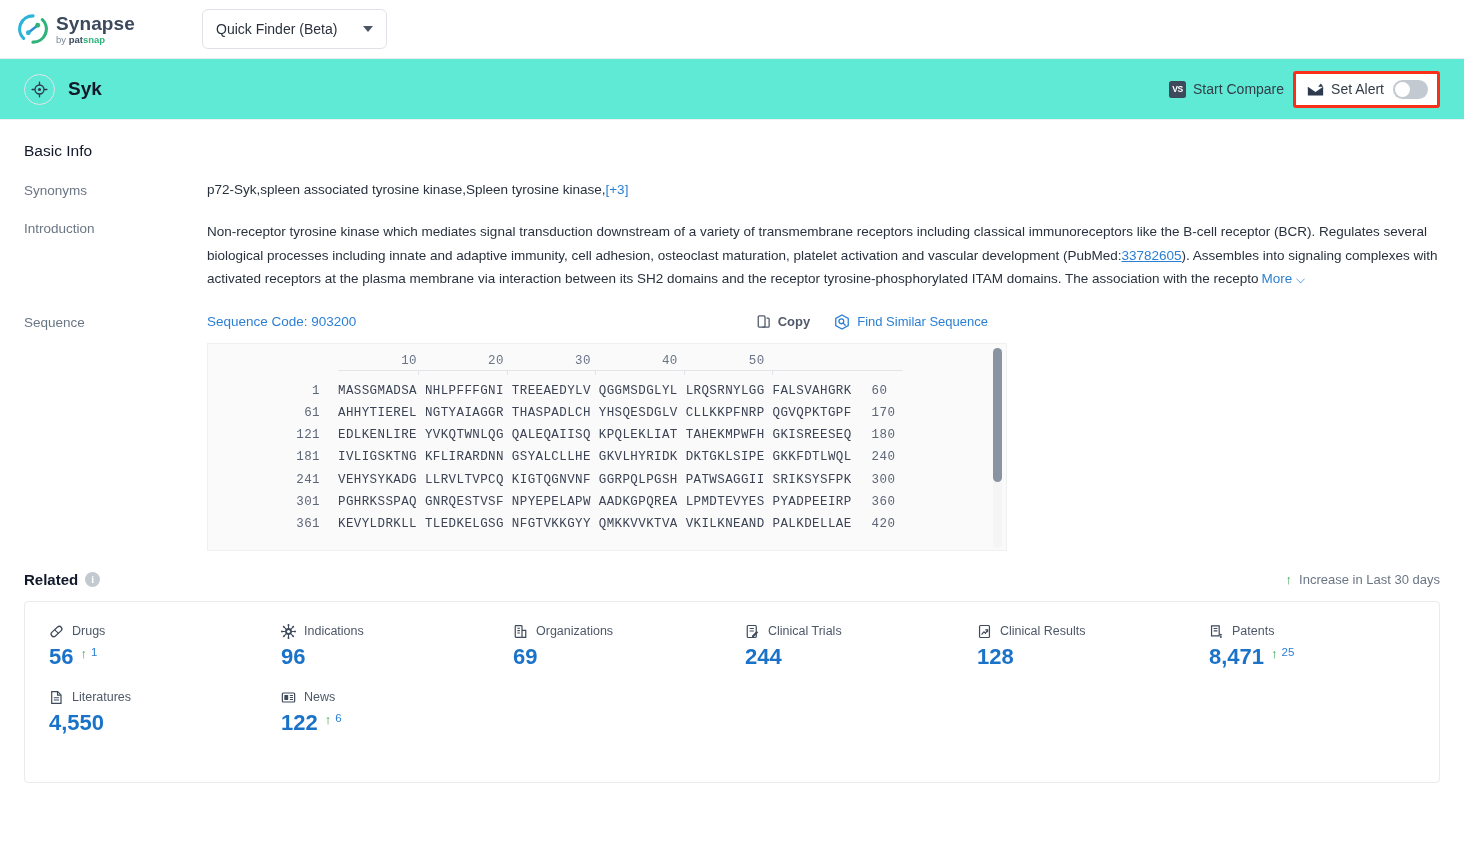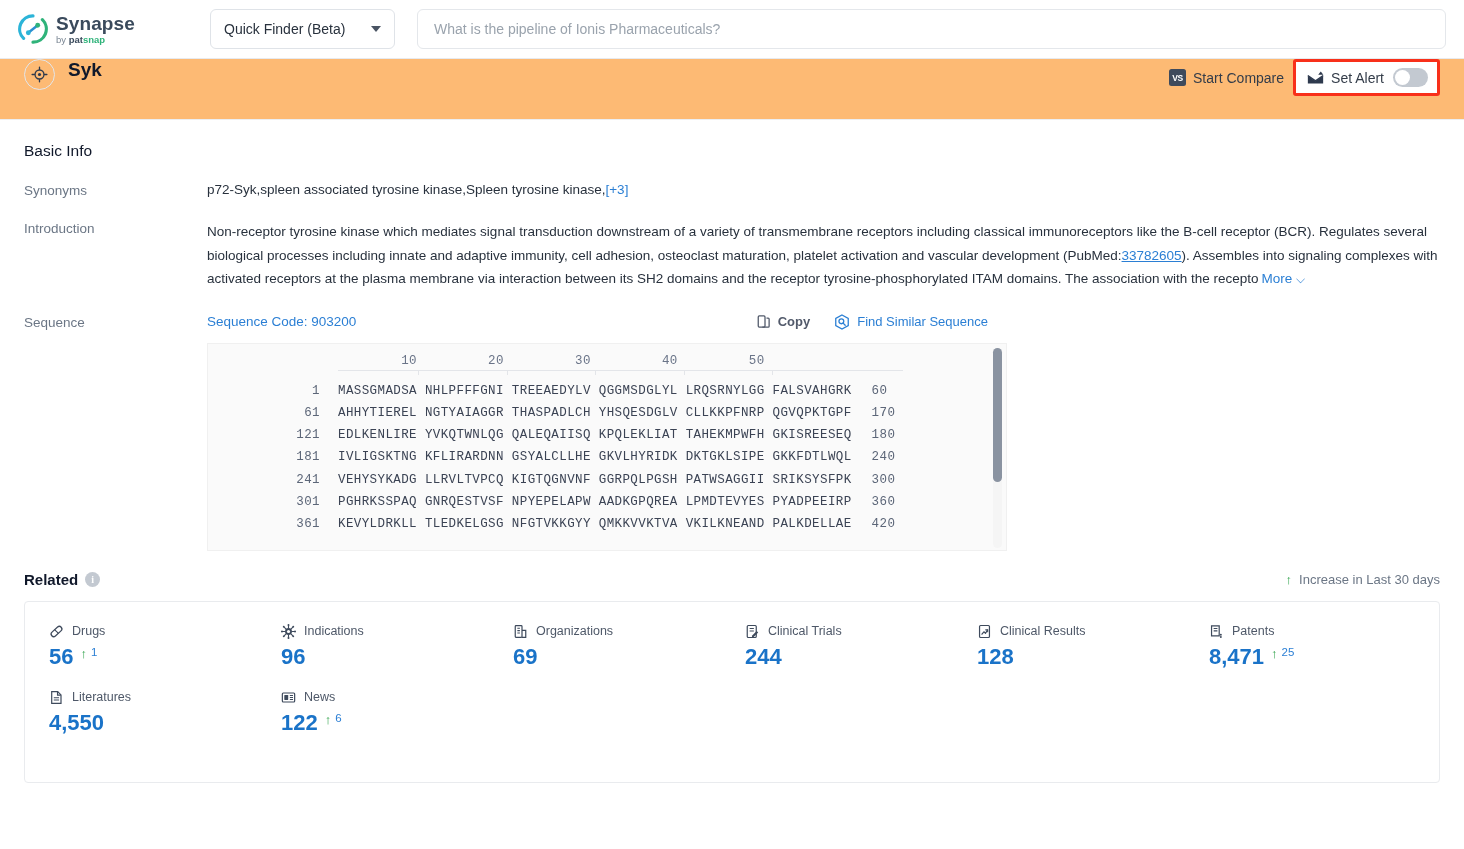--- a/index.html
+++ b/index.html
@@ -10,21 +10,20 @@
     font-family:"Liberation Sans", sans-serif;
     color:#1f2a37;
     overflow:hidden;
   }
 
   
   .topbar {
     height:59px; display:flex; align-items:center;
     border-bottom:1px solid #e8eaee; background:#fff;
     padding:0 18px;
-    gap:8px;
   }
   .logo-wrap { display:flex; align-items:center; width:148px; flex:none; }
   .logo-mark { width:30px; height:30px; flex:none; }
   .logo-text { margin-left:8px; line-height:1; }
   .logo-name { font-size:19px; font-weight:700; color:#3a4a5c; letter-spacing:.1px; }
   .logo-sub { font-size:9.5px; color:#7b8794; margin-top:2px; }
   .logo-sub .pat { color:#3a4a5c; font-weight:700; }
   .logo-sub .snap { color:#2fb37a; font-weight:700; }
 
   .finder-select {
@@ -41,22 +40,22 @@
     display:flex; align-items:center; padding:0 14px;
   }
   .search-box input {
     border:0; outline:0; width:100%; font-size:14px;
     font-family:inherit; color:#28313d; background:transparent;
   }
   .search-box input::placeholder { color:#9aa3ad; }
 
   
   .entitybar {
-    height:61px; display:flex; align-items:flex-start;
-    border-bottom:1px solid #eceef1; padding:0 24px; background:#fdba74;
+    height:61px; display:flex; align-items:center;
+    border-bottom:1px solid #eceef1; padding:0 24px; background:#5eead4;
   }
   .entity-icon {
     width:31px;height:31px;border-radius:50%;border:1px solid #e2e5ea;
     display:flex;align-items:center;justify-content:center; flex:none;
   }
   .entity-name { font-size:19px; font-weight:700; margin-left:13px; color:#10182a; }
   .entity-actions { margin-left:auto; display:flex; align-items:center; }
   .act { display:flex; align-items:center; font-size:14px; color:#333c49; cursor:pointer; }
   .vs-badge {
     width:17px;height:17px;background:#3e4a5c;color:#fff;border-radius:2.5px;
@@ -176,23 +175,20 @@
       <div class="logo-name">Synapse</div>
       <div class="logo-sub"><span>by </span><span class="pat">pat</span><span class="snap">snap</span></div>
     </div>
   </div>
 
   <div class="finder-select">
     <span>Quick Finder (Beta)</span>
     <span class="caret"></span>
   </div>
 
-  <div class="search-box">
-    <input type="text" placeholder="What is the pipeline of Ionis Pharmaceuticals?" style="">
-  </div>
 </div>
 
 <div class="entitybar">
   <div class="entity-icon">
     <svg width="17" height="17" viewBox="0 0 24 24" fill="none" stroke="#2d394d" stroke-width="1.9">
       <circle cx="12" cy="12" r="6.3"></circle>
         <circle cx="12" cy="12" r="2.2" fill="#2d394d" stroke="none"></circle>
       <path d="M12 1.6v3.2M12 19.2v3.2M1.6 12h3.2M19.2 12h3.2" stroke-linecap="round"></path>
     </svg>
   </div>

